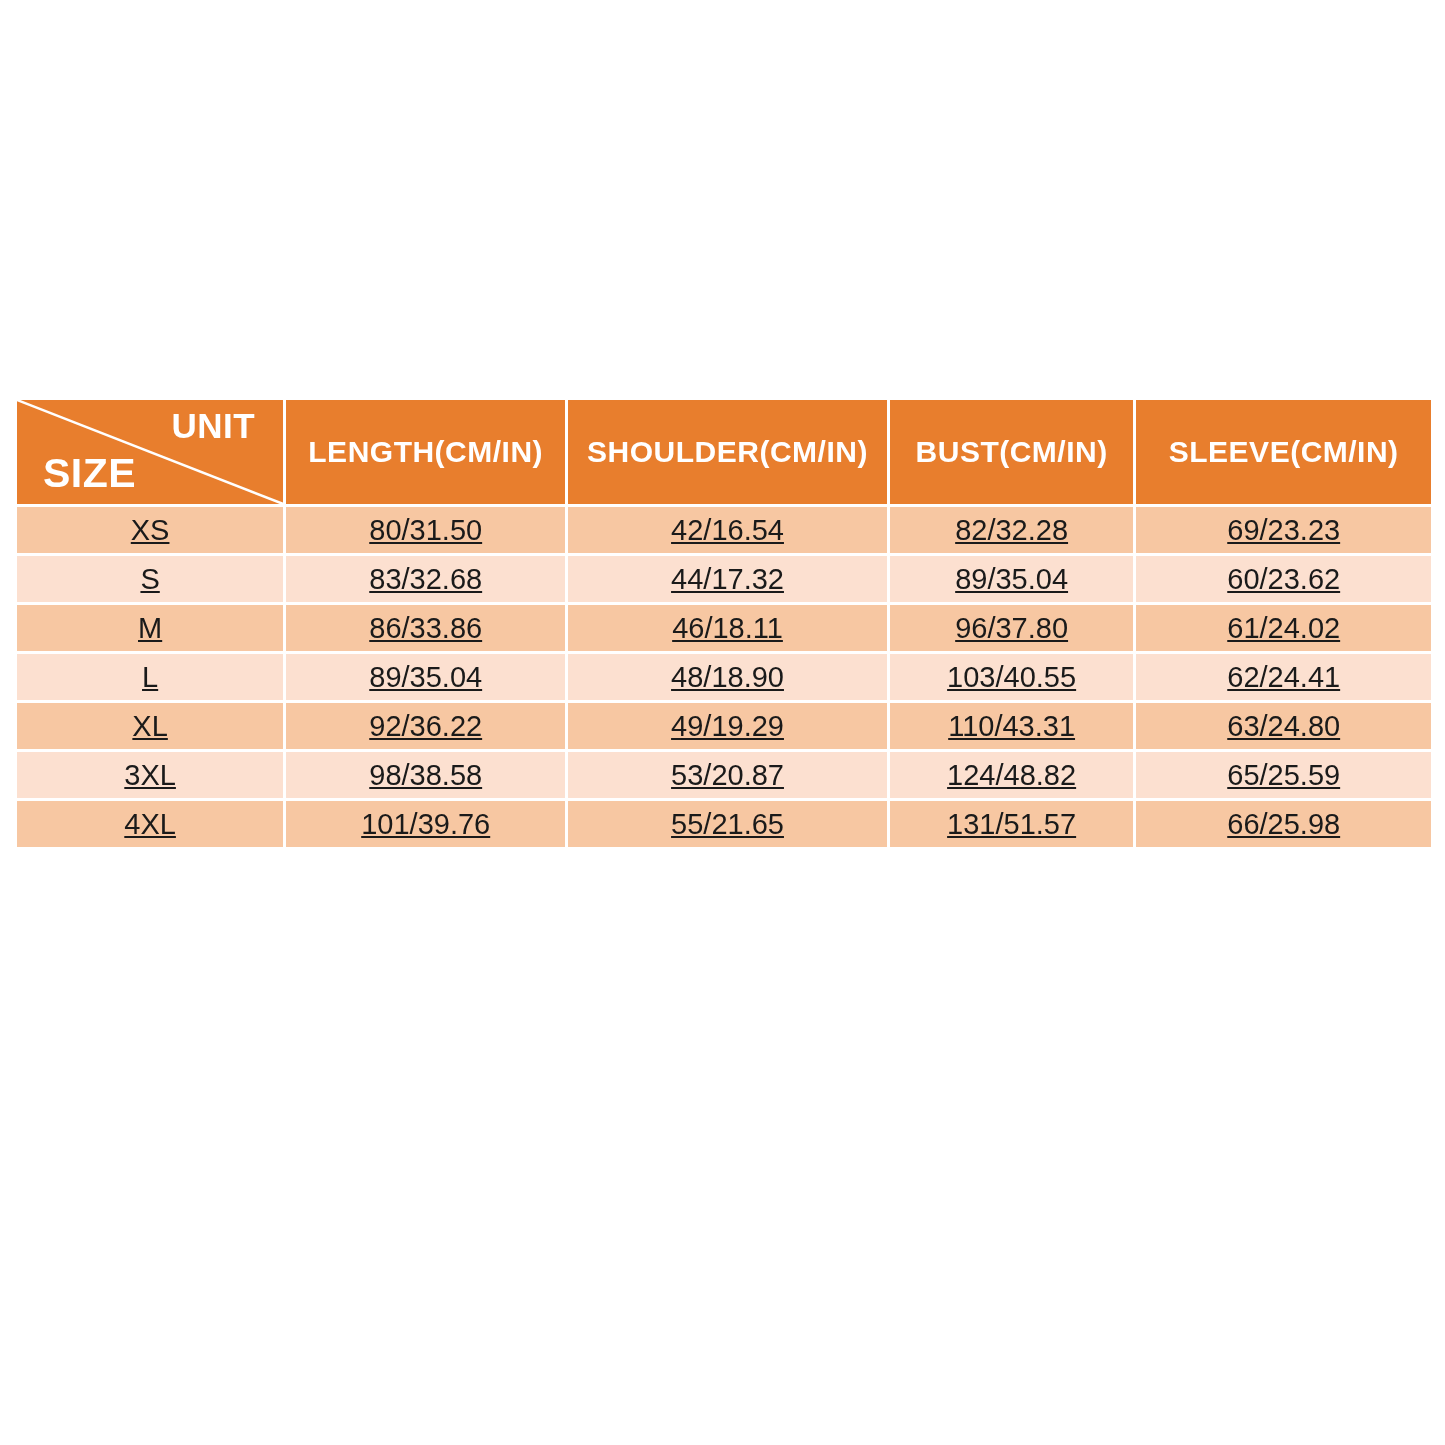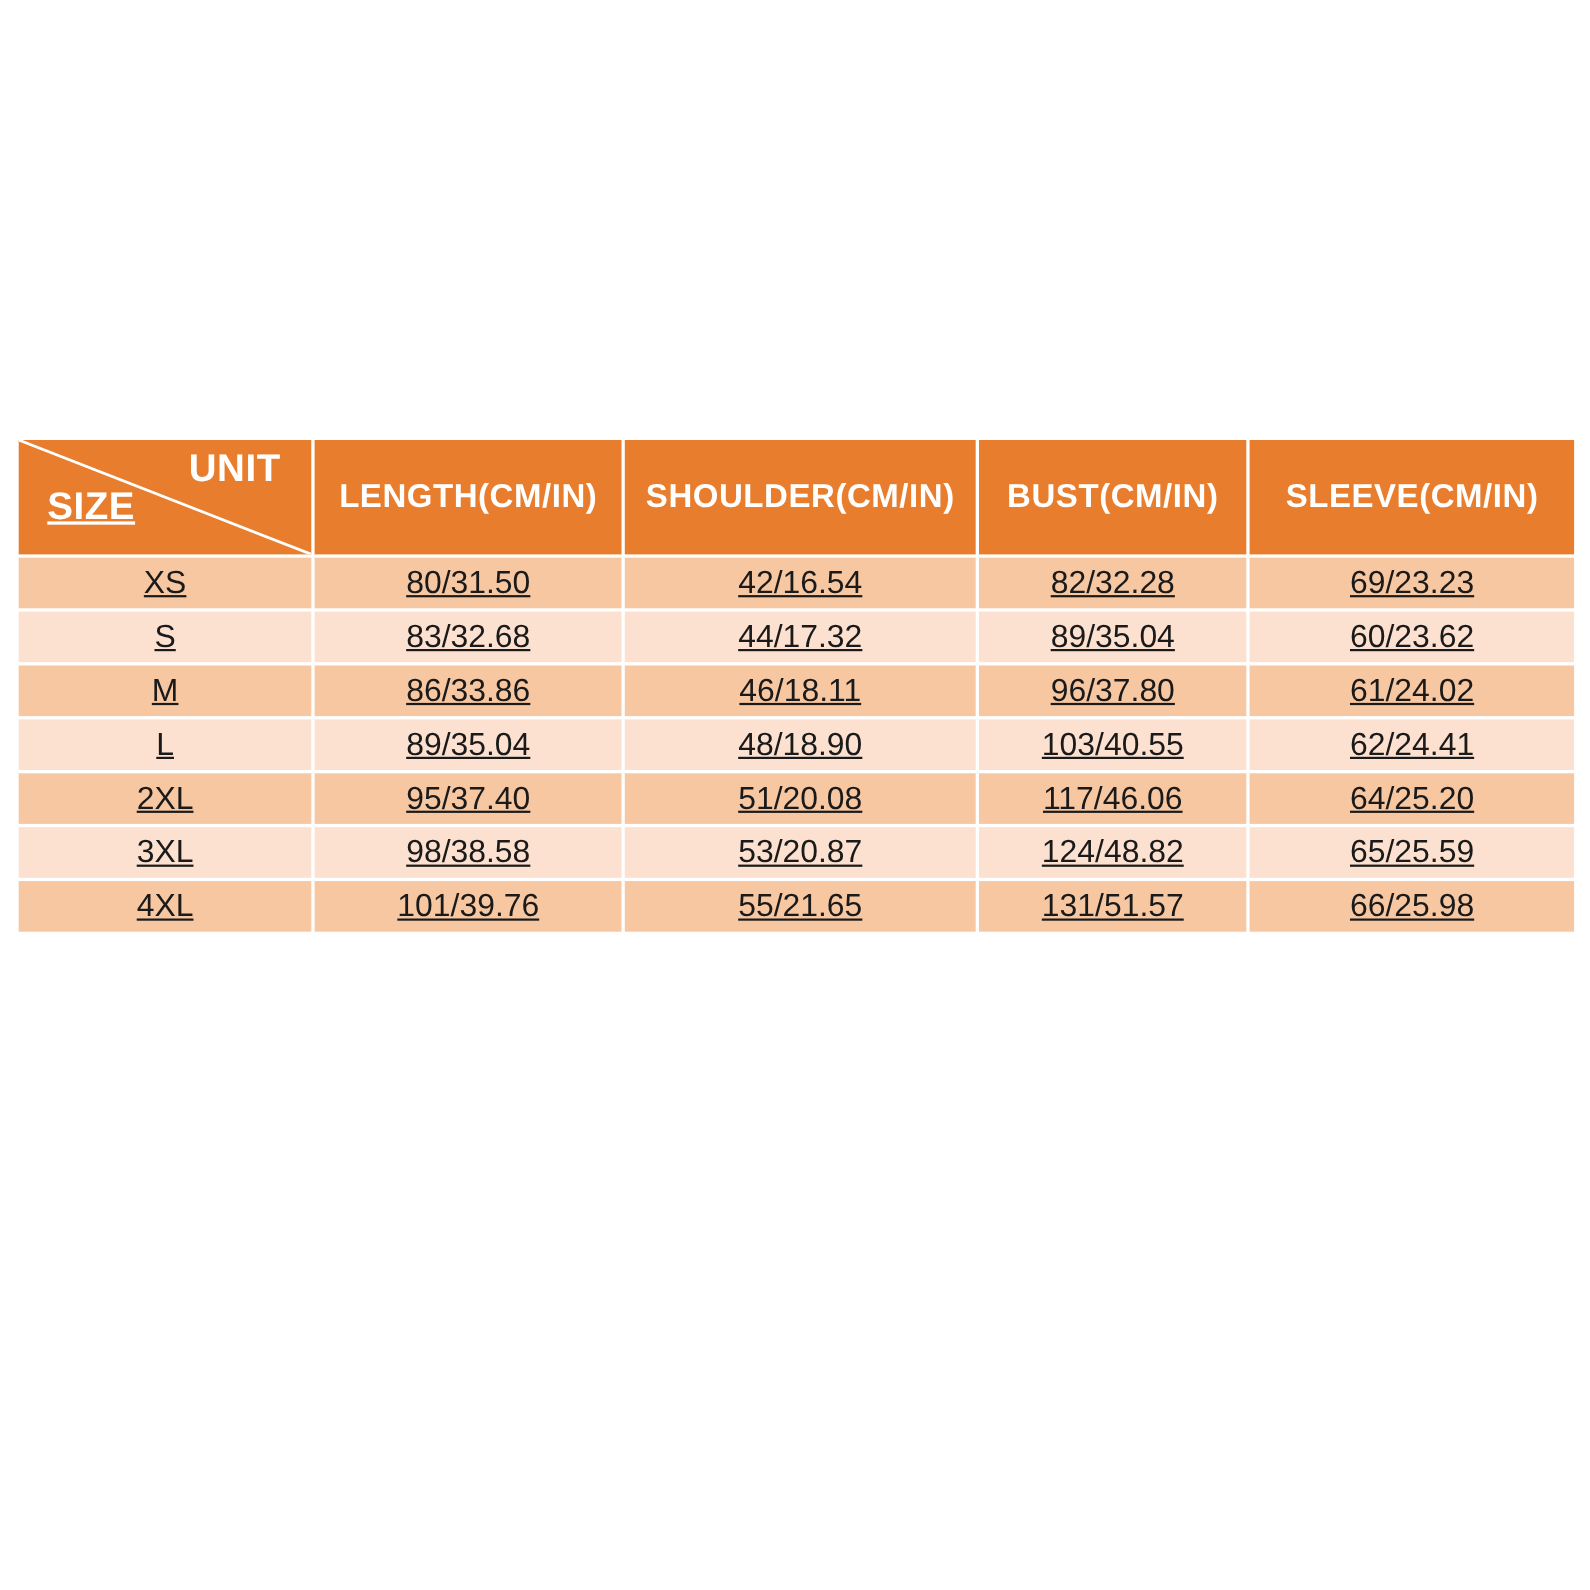--- a/index.html
+++ b/index.html
@@ -49,25 +49,24 @@
   }
   .corner .unit-label {
     position: absolute;
     top: 8px;
     right: 28px;
     font-size: 35px;
     line-height: 1;
   }
   .corner .size-label {
     position: absolute;
-    bottom: 26px;
+    bottom: 10px;
     left: 26px;
-    font-size: 35px;
+    font-size: 41px;
     line-height: 1;
-    text-decoration: underline;
   }
   tbody td {
     height: 46px;
     font-size: 29px;
     color: var(--text, #1A1A1A);
     text-decoration: underline;
   }
   tbody tr:nth-child(odd) td { background: var(--row-dark, #F7C7A2); }
   tbody tr:nth-child(even) td { background: var(--row-light, #FCE0D0); }
 </style>
@@ -122,25 +121,25 @@
       <td>61/24.02</td>
     </tr>
     <tr>
       <td>L</td>
       <td>89/35.04</td>
       <td>48/18.90</td>
       <td>103/40.55</td>
       <td>62/24.41</td>
     </tr>
     <tr>
-      <td>2XL</td>
-      <td>95/37.40</td>
-      <td>51/20.08</td>
-      <td>117/46.06</td>
-      <td>64/25.20</td>
+      <td>XL</td>
+      <td>92/36.22</td>
+      <td>49/19.29</td>
+      <td>110/43.31</td>
+      <td>63/24.80</td>
     </tr>
     <tr>
       <td>3XL</td>
       <td>98/38.58</td>
       <td>53/20.87</td>
       <td>124/48.82</td>
       <td>65/25.59</td>
     </tr>
     <tr>
       <td>4XL</td>

